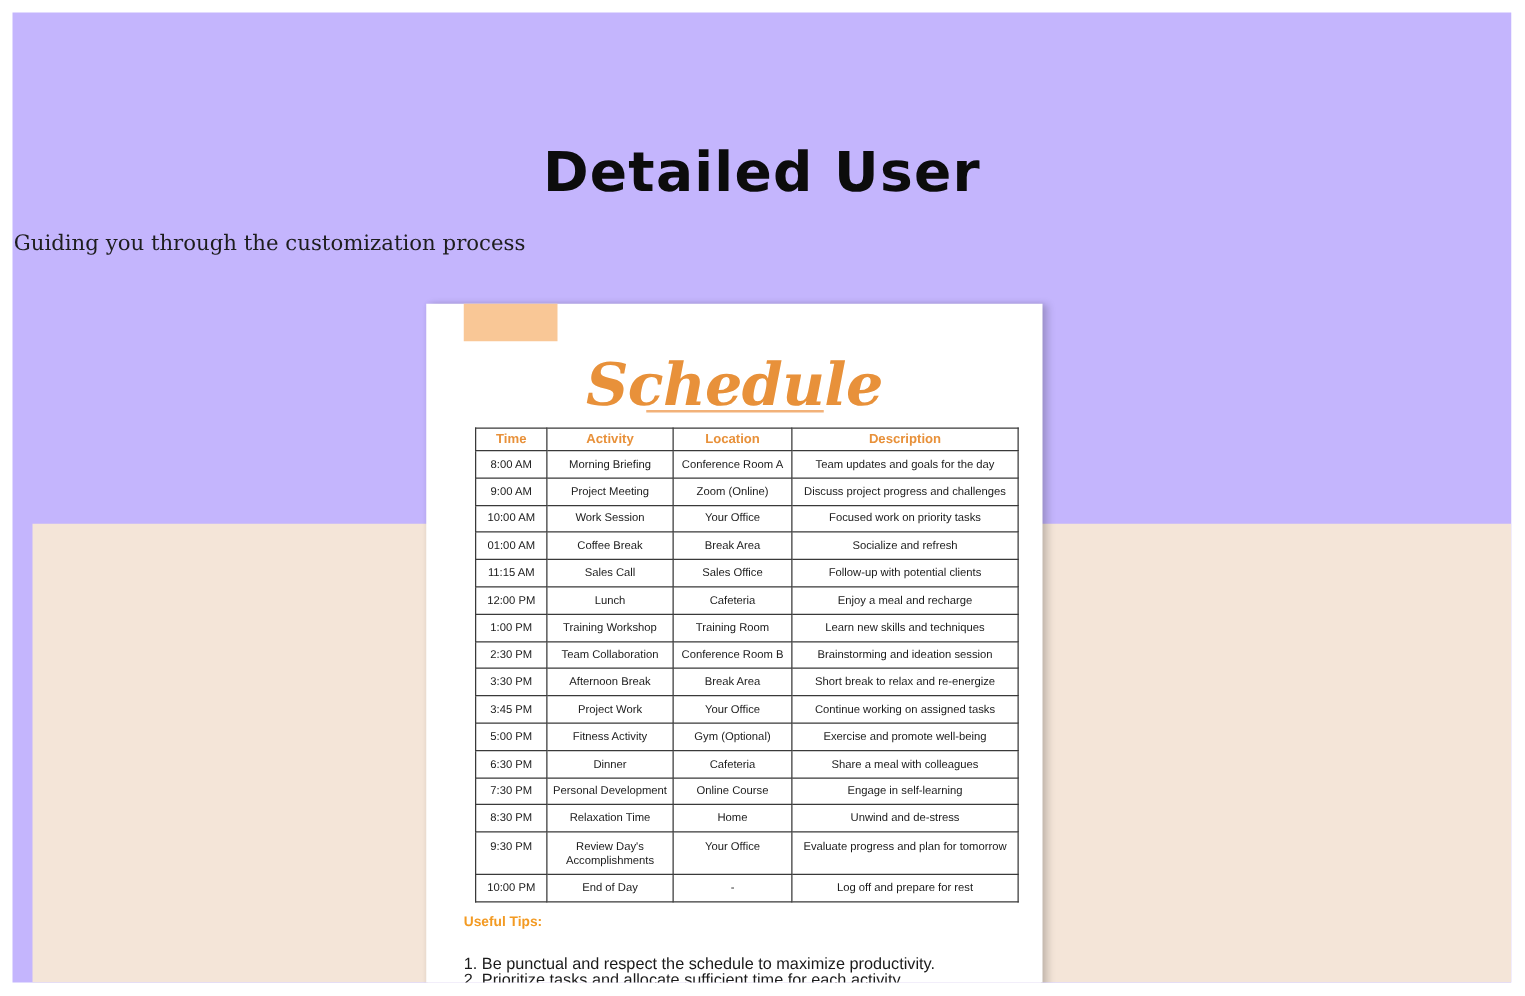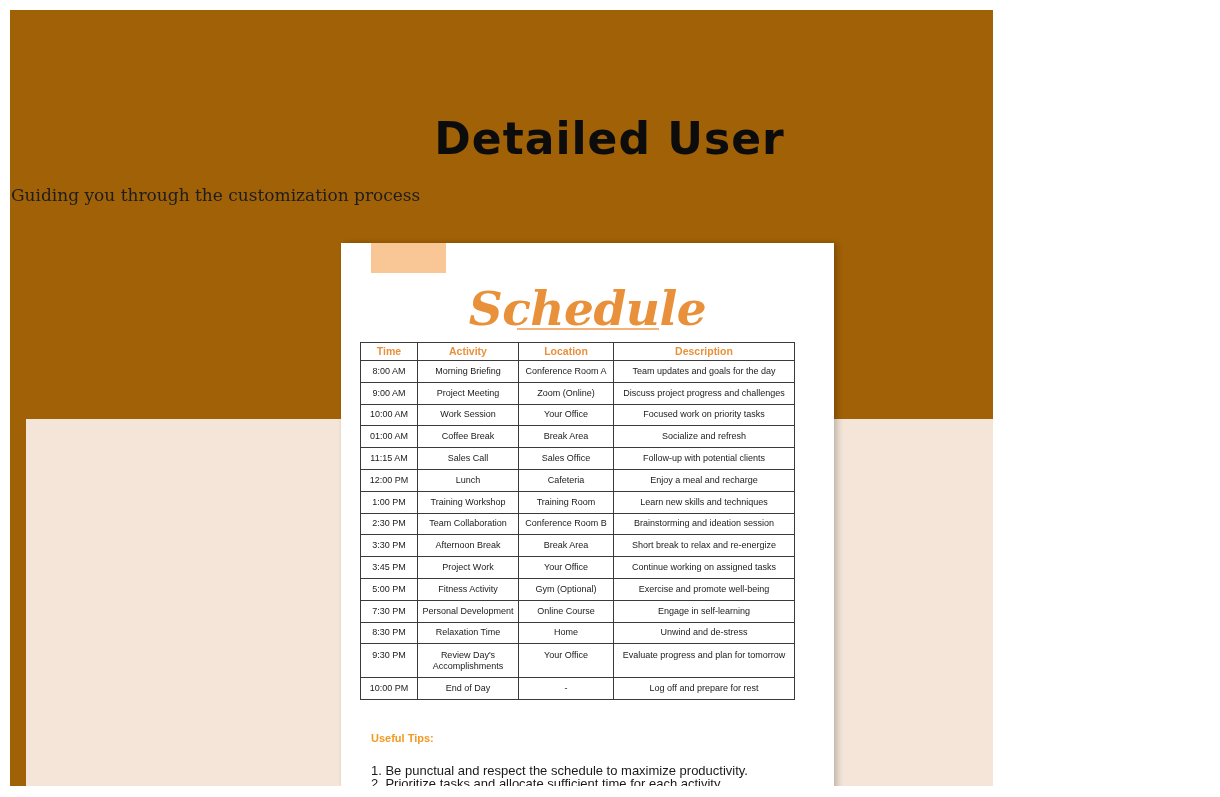--- a/index.html
+++ b/index.html
@@ -1,21 +1,21 @@
 <!DOCTYPE html>
 <html><head>
   <meta charset="utf-8">
   <style>
     * { box-sizing: border-box; margin: 0; padding: 0; }
     html, body { width: 1220px; height: 797px; background: #ffffff; overflow: hidden; }
     body { position: relative; font-family: "Liberation Sans", sans-serif; }
 
     .frame {
-      position: absolute; left: 10px; top: 10px; width: 983px; height: 776px;
-      background: #a16207; overflow: hidden;
+      position: absolute; left: 10px; top: 10px; width: 1199px; height: 776px;
+      background: #c4b5fd; overflow: hidden;
     }
     .peach-band {
       position: absolute; left: 16px; top: 409px; width: 1183px; height: 367px;
       background: #f4e5d8;
     }
     .hero-title {
       position: absolute; left: 0; width: 1199px; top: 103px;
       text-align: center; font-family: "DejaVu Sans", sans-serif; font-weight: bold;
       font-size: 44px; letter-spacing: 1px; color: #0c0c0c;
     }
@@ -38,21 +38,21 @@
       position: absolute; left: 0; width: 493px; top: 38px; text-align: center;
       font-family: "DejaVu Serif", serif; font-style: italic; font-weight: bold;
       font-size: 47px; color: #e8913a; letter-spacing: -0.5px;
     }
     .doc-title-rule {
       position: absolute; left: 176px; top: 85px; width: 142px; height: 2px;
       background: #f2b27a;
     }
 
     table.schedule {
-      position: absolute; left: 19px; top: 99px; width: 434px;
+      position: absolute; left: 39px; top: 99px; width: 434px;
       border-collapse: collapse; table-layout: fixed;
       font-family: "Liberation Sans", sans-serif; font-size: 9px; color: #1a1a1a;
     }
     table.schedule th, table.schedule td {
       border: 1px solid #3a3a3a; text-align: center; vertical-align: middle;
       padding: 0 2px; line-height: 11px;
     }
     table.schedule th {
       color: #e8913a; font-weight: bold; font-size: 10.5px; height: 18px;
     }
@@ -162,20 +162,26 @@
           <td>Your Office</td>
           <td>Continue working on assigned tasks</td>
         </tr>
         <tr>
           <td>5:00 PM</td>
           <td>Fitness Activity</td>
           <td>Gym (Optional)</td>
           <td>Exercise and promote well-being</td>
         </tr>
         <tr>
+          <td>6:30 PM</td>
+          <td>Dinner</td>
+          <td>Cafeteria</td>
+          <td>Share a meal with colleagues</td>
+        </tr>
+        <tr>
           <td>7:30 PM</td>
           <td>Personal Development</td>
           <td>Online Course</td>
           <td>Engage in self-learning</td>
         </tr>
         <tr>
           <td>8:30 PM</td>
           <td>Relaxation Time</td>
           <td>Home</td>
           <td>Unwind and de-stress</td>

